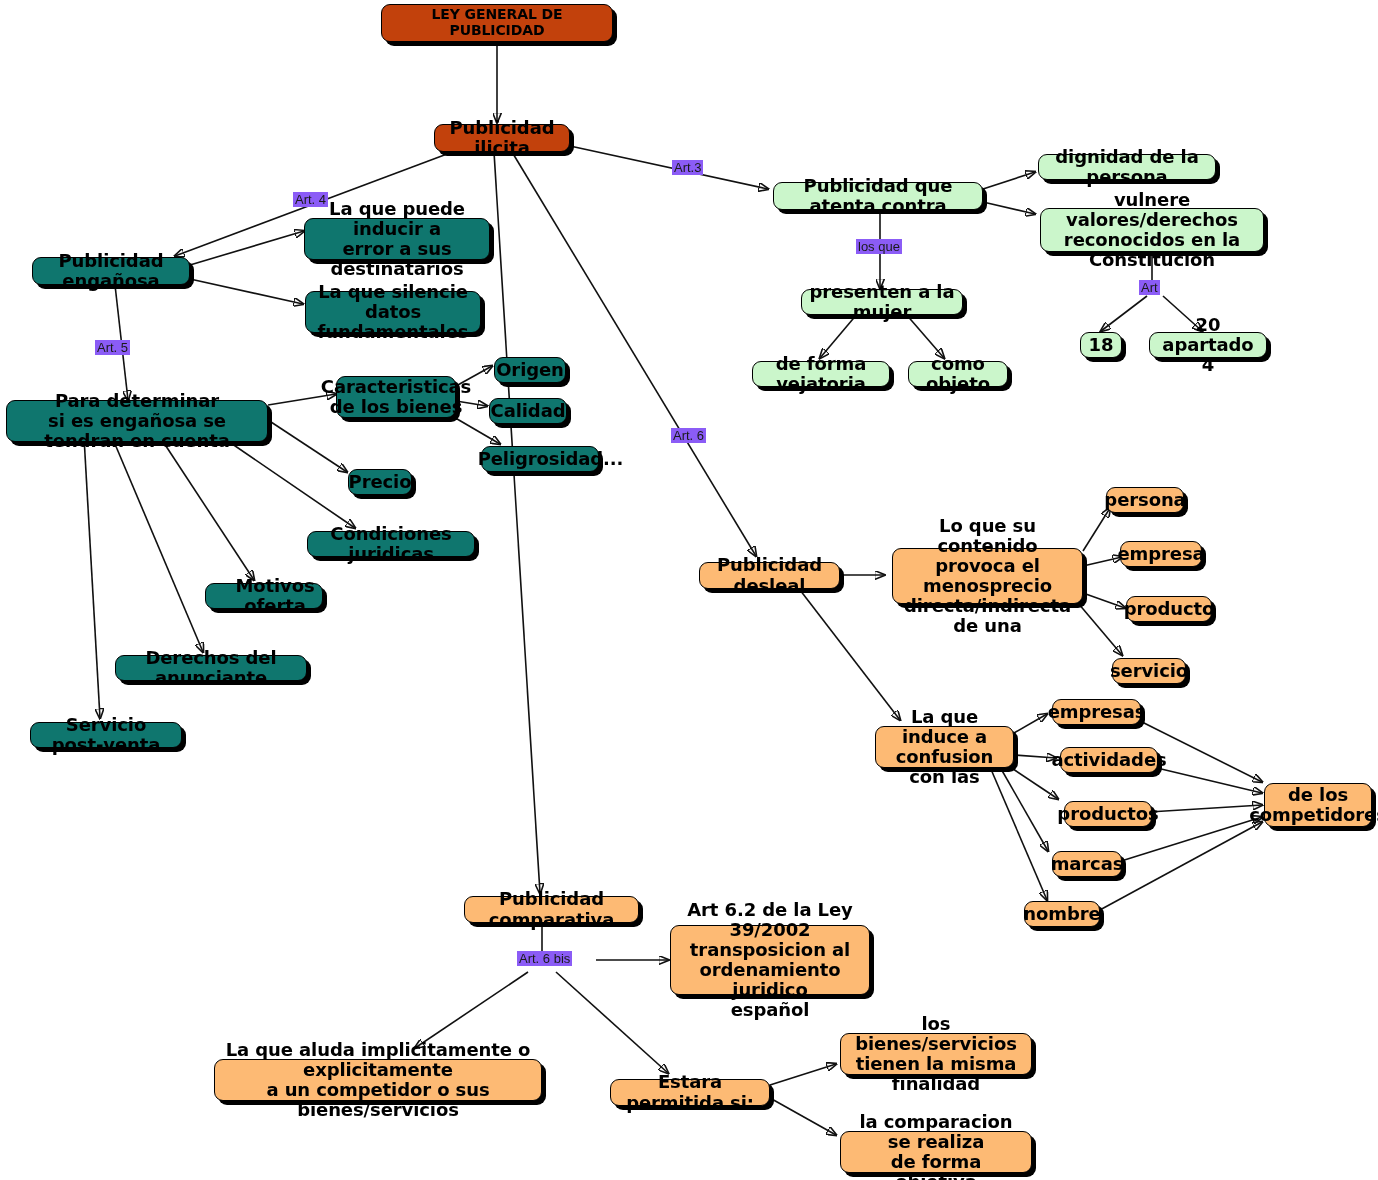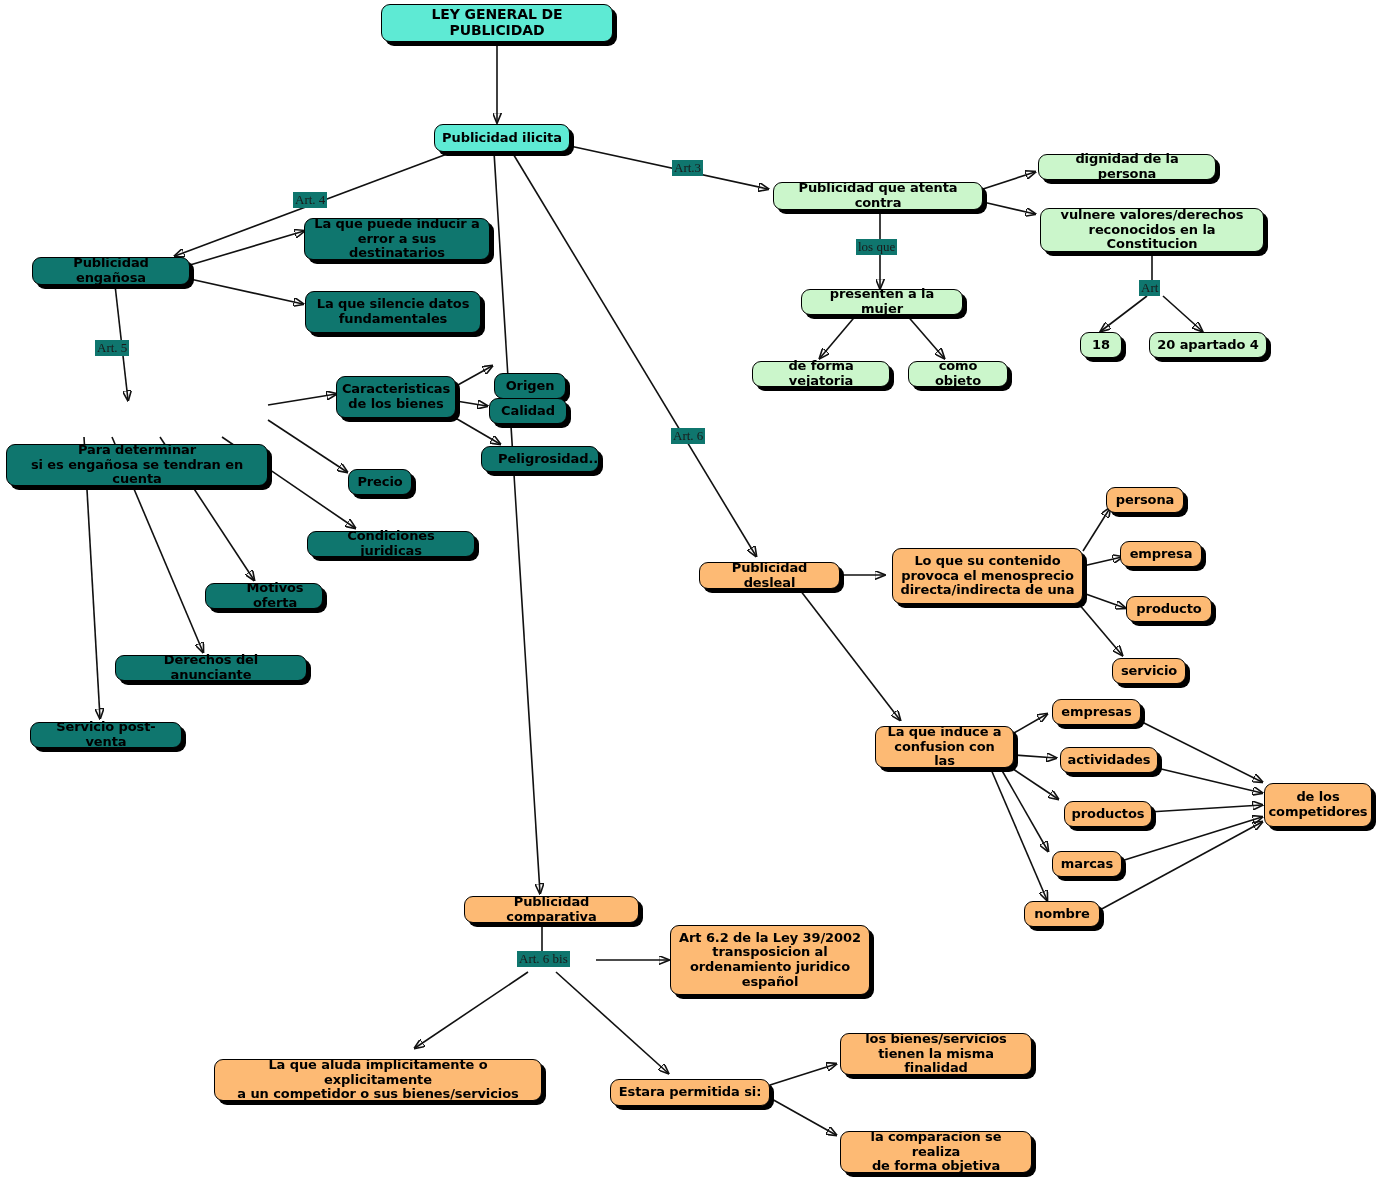--- a/index.html
+++ b/index.html
@@ -17,39 +17,39 @@
     border:1.5px solid #000000;
     border-radius:9px;
     font-weight:bold;
     color:#000000;
     line-height:1.12;
     box-shadow:4px 4px 0 0 #000000;
     padding:2px 7px;
     z-index:5;
     letter-spacing:-0.1px;
   }
-  .n-yellow{background:#5eead4;}
+  .n-yellow{background:#c2410c;}
   .n-green {background:#cbf6cb;}
   .n-orange{background:#0f766e;}
   .n-blue  {background:#fdba74;}
 
-  .f13{font-size:13px;}
+  .f13{font-size:18px;}
   .f14{font-size:14px;}
 
   
   .lbl{
     position:absolute;
     font-size:13px;
     font-weight:normal;
     color:#1a1a1a;
     white-space:nowrap;
-    background:#0f766e;
+    background:#8b5cf6;
     padding:0 2px;
     z-index:6;
-    font-family:Liberation Serif, serif;
+    font-family:Liberation Sans, sans-serif;
   }
 
   svg#edges{position:absolute;left:0;top:0;width:1378px;height:1180px;z-index:1;}
   svg#edges path, svg#edges line{stroke:#111111;stroke-width:1.6px;fill:none;}
 </style>
 </head>
 <body>
 
 <div id="canvas">
 
@@ -132,27 +132,27 @@
   <div class="node n-yellow f13" style="left:434px;top:124px;width:136px;height:28px;">Publicidad ilicita</div>
 
   <div class="node n-orange f13" style="left:32px;top:257px;width:158px;height:28px;">Publicidad engañosa</div>
 
   <div class="node n-orange f13" style="left:304px;top:218px;width:186px;height:42px;white-space:pre-line;">La que puede inducir a
 error a sus destinatarios</div>
 
   <div class="node n-orange f13" style="left:305px;top:291px;width:176px;height:42px;white-space:pre-line;">La que silencie datos
 fundamentales</div>
 
-  <div class="node n-orange f13" style="left:6px;top:400px;width:262px;height:42px;white-space:pre-line;margin-top:44px;">Para determinar
+  <div class="node n-orange f13" style="left:6px;top:400px;width:262px;height:42px;white-space:pre-line;">Para determinar
 si es engañosa se tendran en cuenta</div>
 
   <div class="node n-orange f13" style="left:336px;top:376px;width:120px;height:42px;white-space:pre-line;">Caracteristicas
 de los bienes</div>
 
-  <div class="node n-orange f13" style="left:494px;top:373px;width:72px;height:26px;">Origen</div>
+  <div class="node n-orange f13" style="left:494px;top:357px;width:72px;height:26px;">Origen</div>
 
   <div class="node n-orange f13" style="left:489px;top:398px;width:78px;height:26px;">Calidad</div>
 
   <div class="node n-orange f13" style="left:481px;top:446px;width:118px;height:26px;padding-left:28px;">Peligrosidad...</div>
 
   <div class="node n-orange f13" style="left:348px;top:469px;width:64px;height:26px;">Precio</div>
 
   <div class="node n-orange f13" style="left:307px;top:531px;width:168px;height:26px;">Condiciones juridicas</div>
 
   <div class="node n-orange f13" style="left:205px;top:583px;width:118px;height:26px;padding-left:29px;">Motivos oferta</div>

